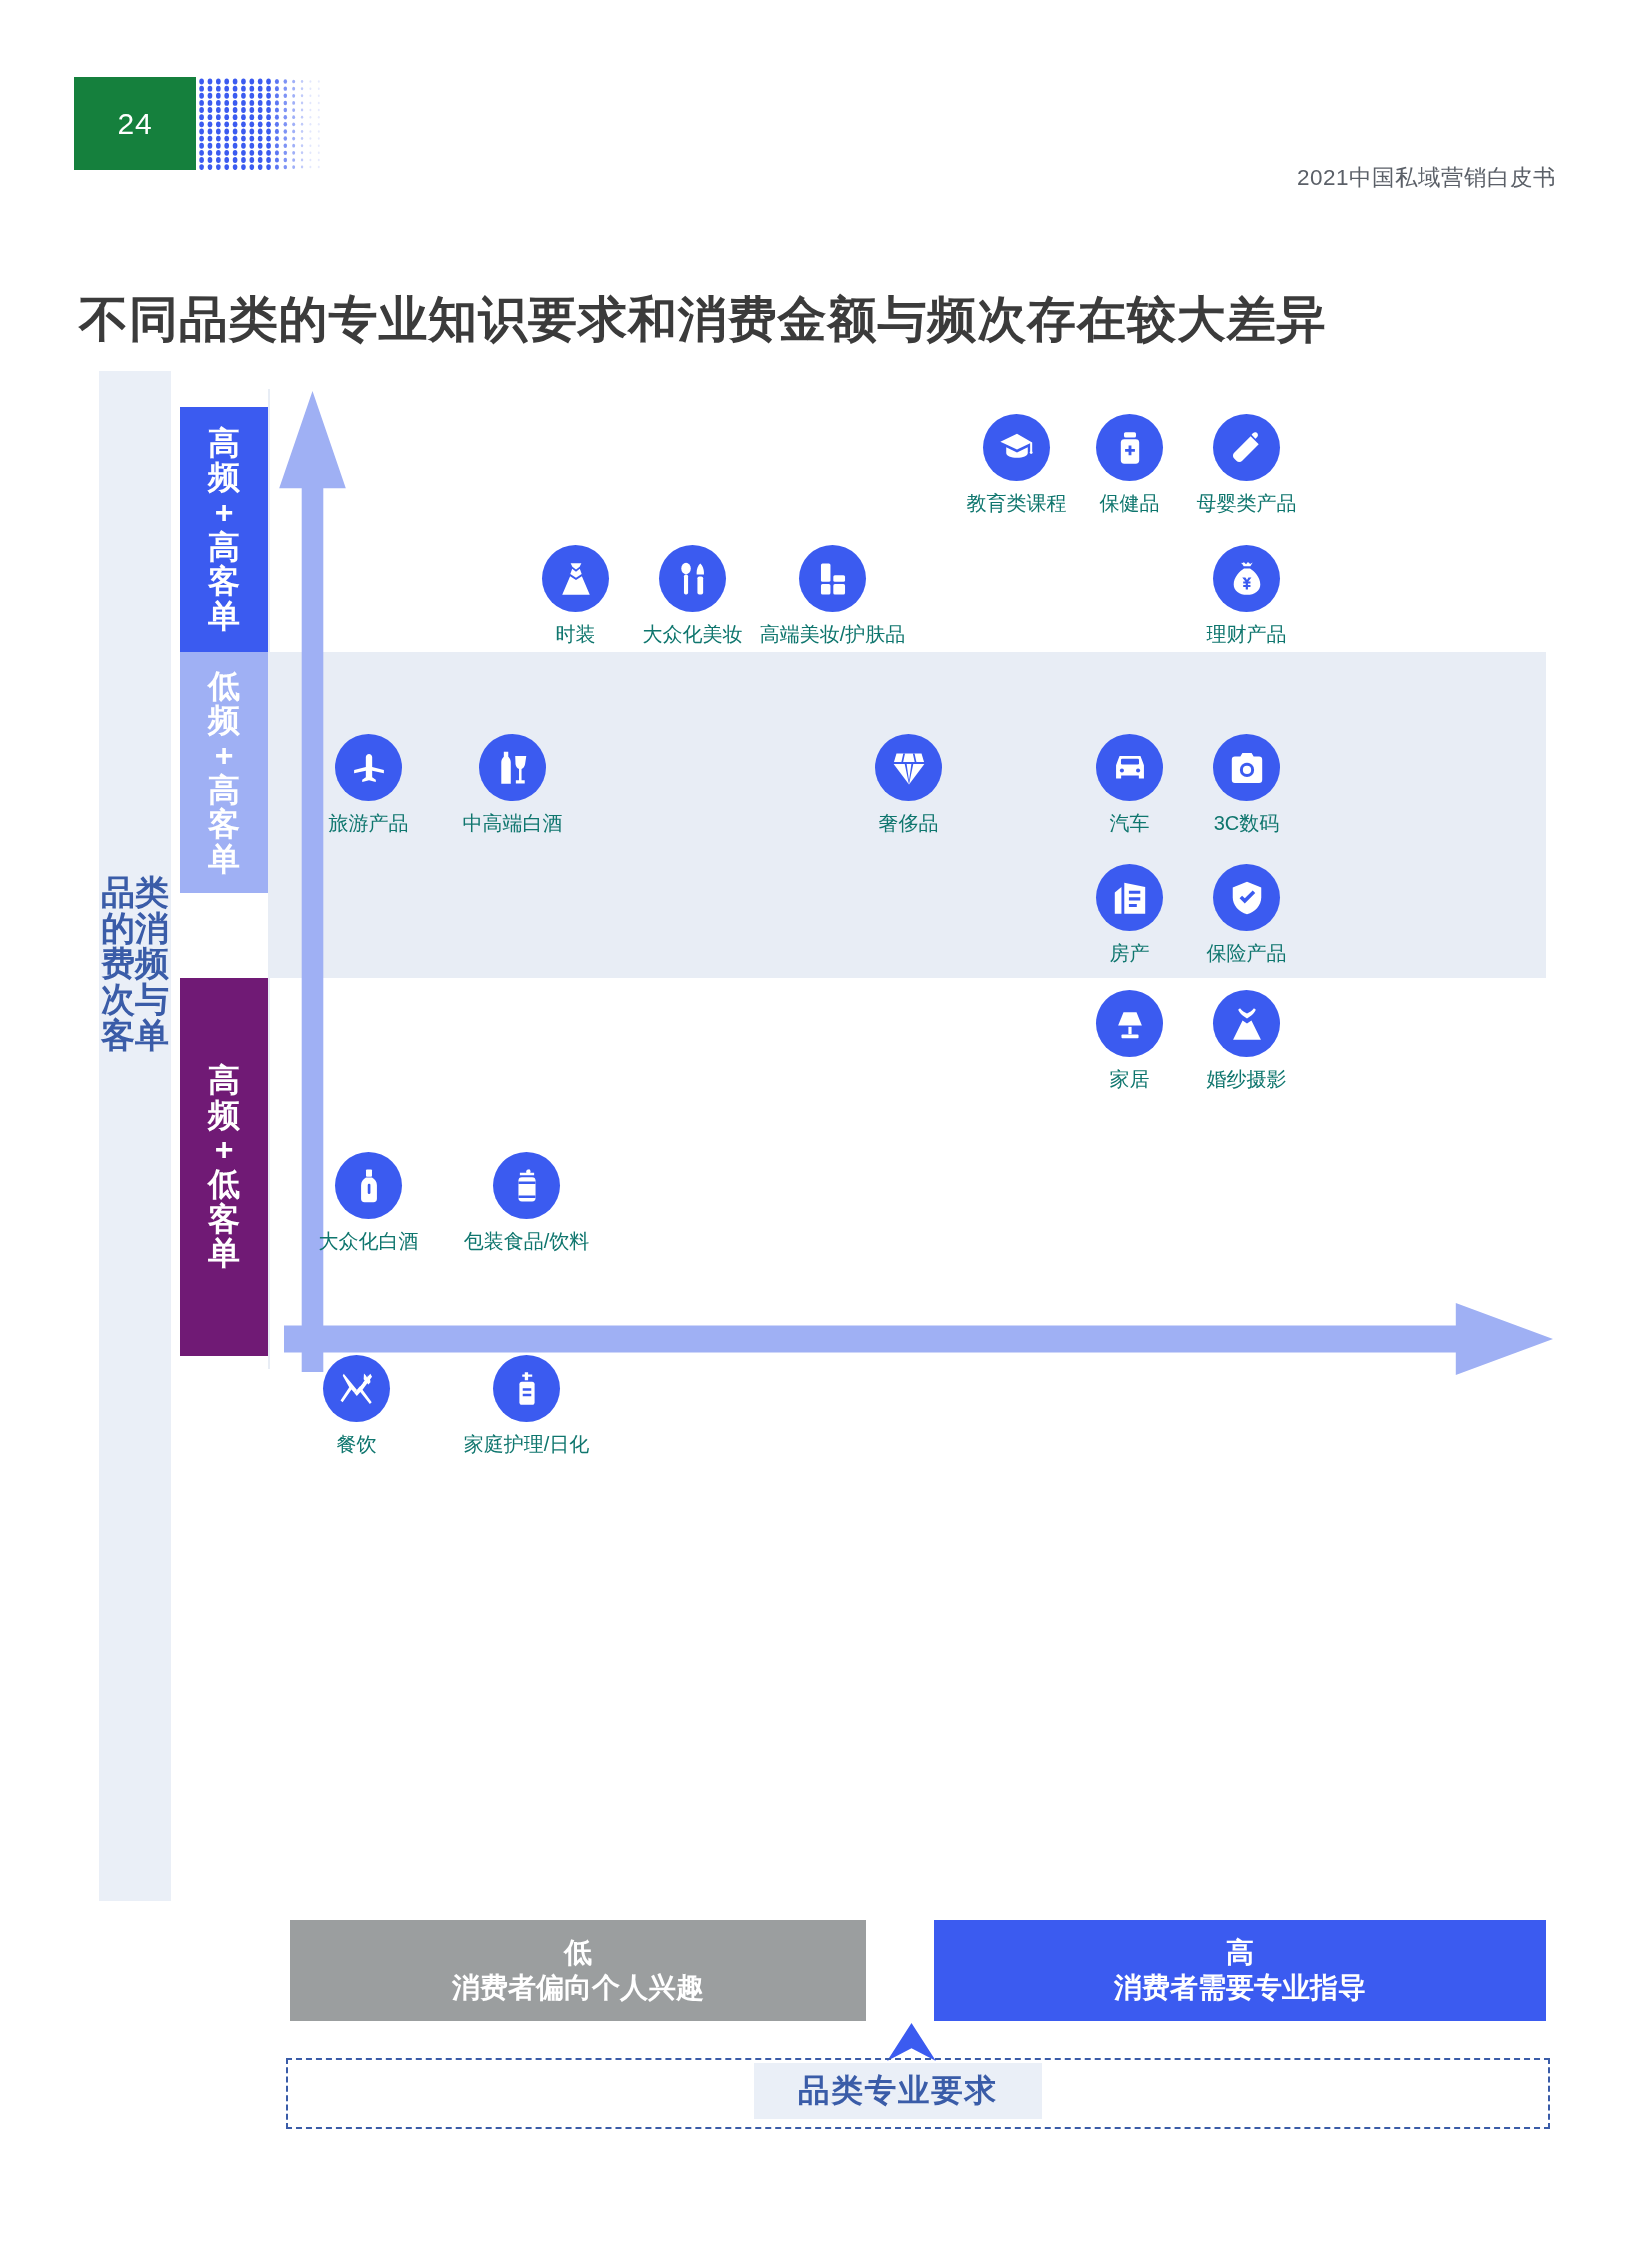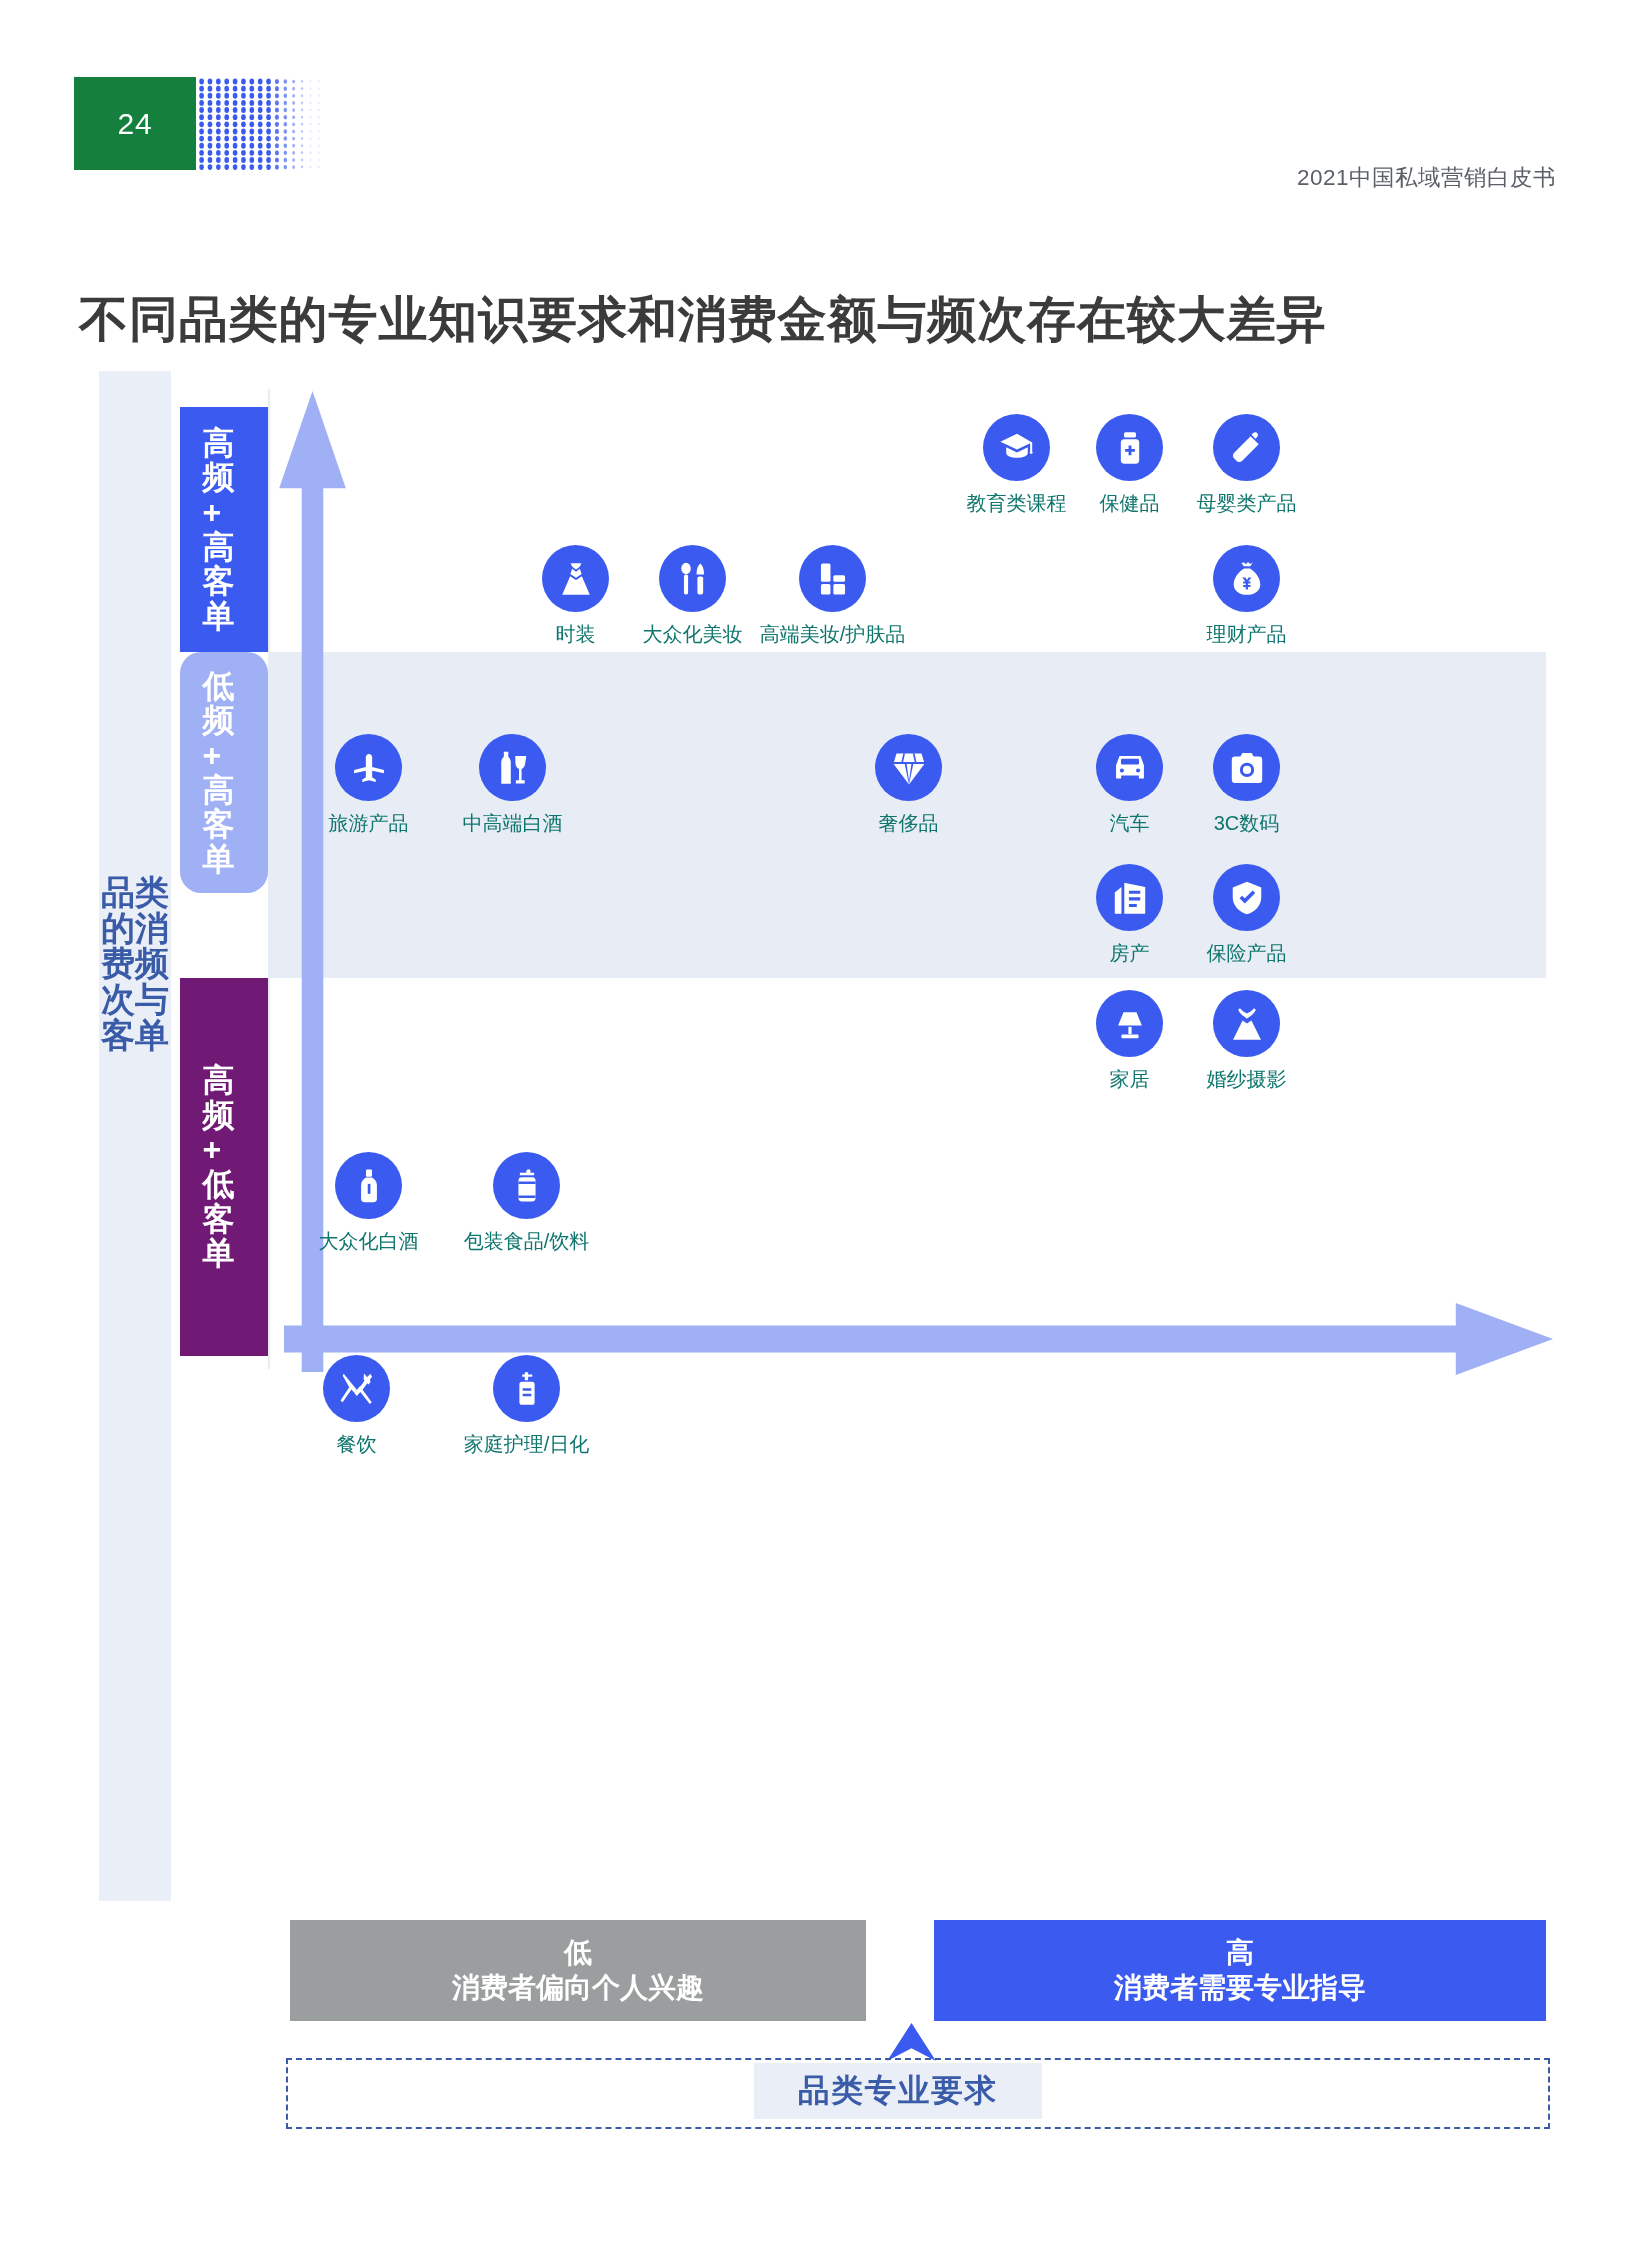--- a/index.html
+++ b/index.html
@@ -43,26 +43,27 @@
   #vaxis-label{
     position:absolute;left:20px;top:504px;width:72px;
     text-align:center;
     font-size:34px;font-weight:bold;color:#3a5ca8;
     line-height:1.05;word-break:break-all;letter-spacing:0px;
   }
   
   .tier-label{
     position:absolute;left:101px;width:88px;
     display:flex;align-items:center;justify-content:center;
+    text-align:center;
     font-size:32px;font-weight:bold;color:#ffffff;
     line-height:1.08;word-break:break-all;
   }
   .tier-label span{display:block;width:43px;}
   #tier-1{top:36px;height:245px;background:#3b5bf0;}
-  #tier-2{top:281px;height:241px;background:#9fb0f4;border-radius:21px;}
+  #tier-2{top:281px;height:241px;background:#9fb0f4;}
   #tier-3{top:607px;height:378px;background:#701a75;}
 
   
   .band{position:absolute;left:189px;width:1278px;}
   #band-1{top:18px;height:263px;background:#ffffff;}
   #band-2{top:281px;height:326px;background:#e8edf5;}
   #band-3{top:607px;height:392px;background:#ffffff;}
 
   
   #plot-box{

